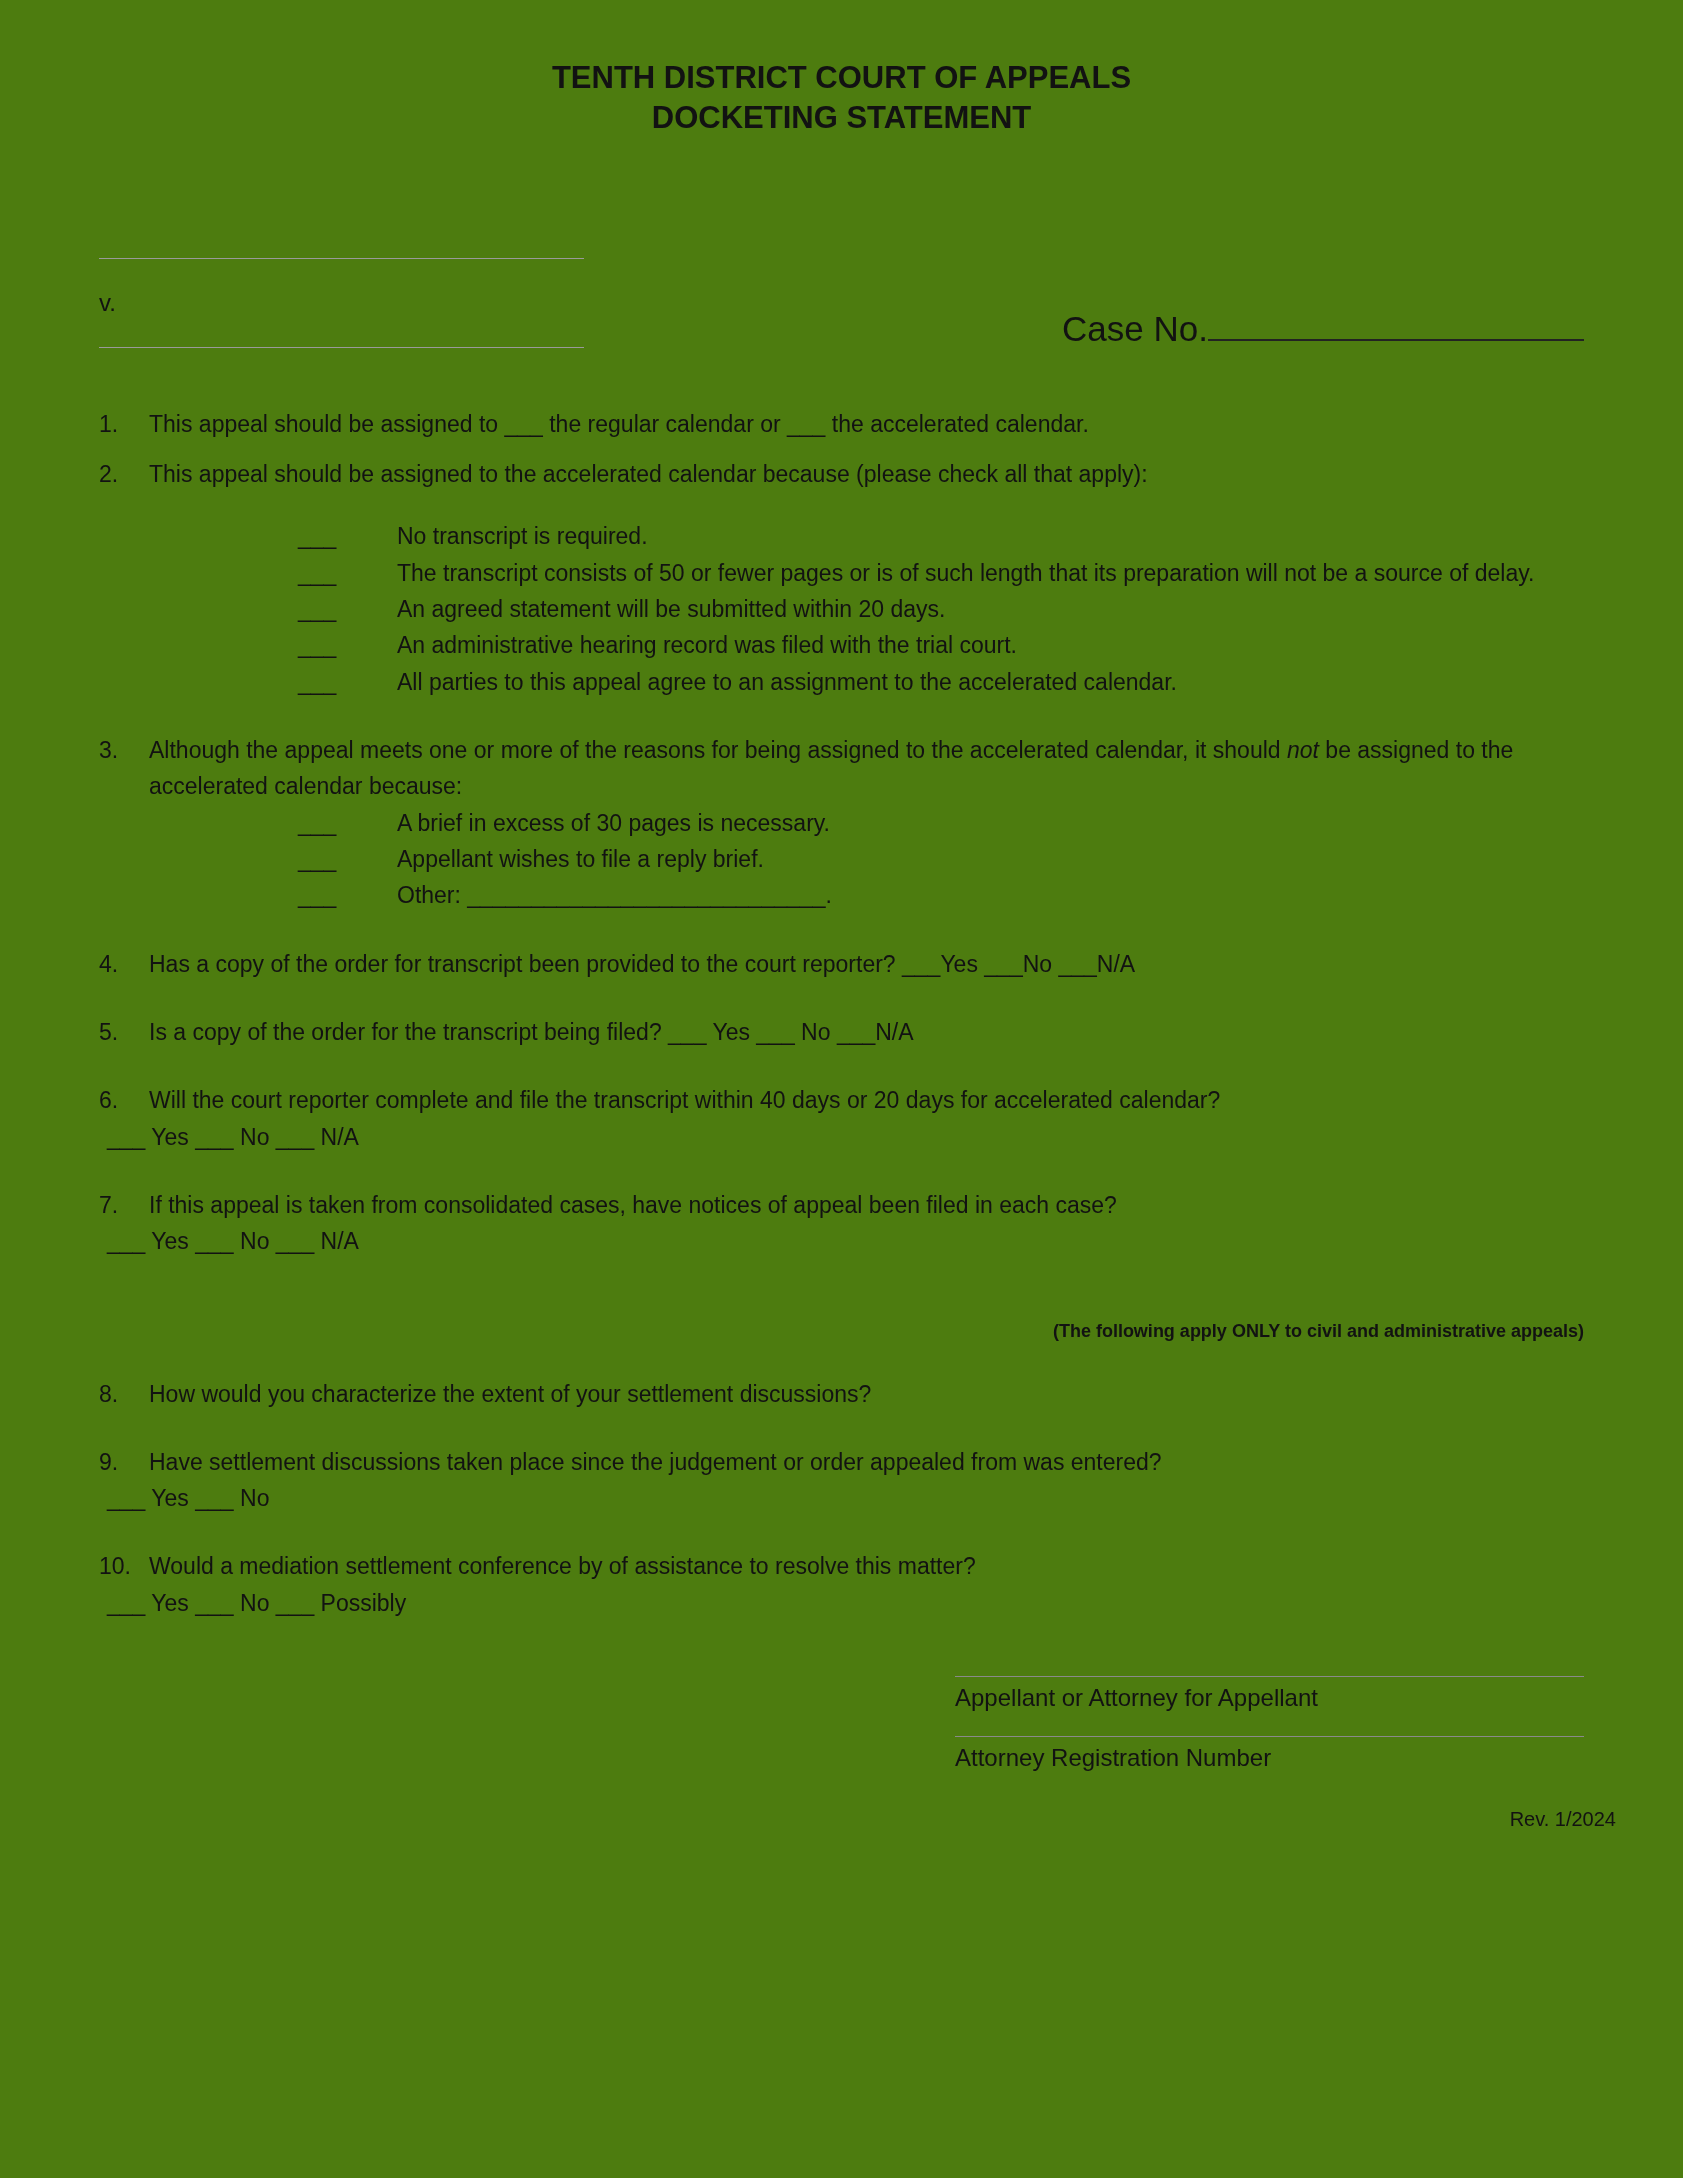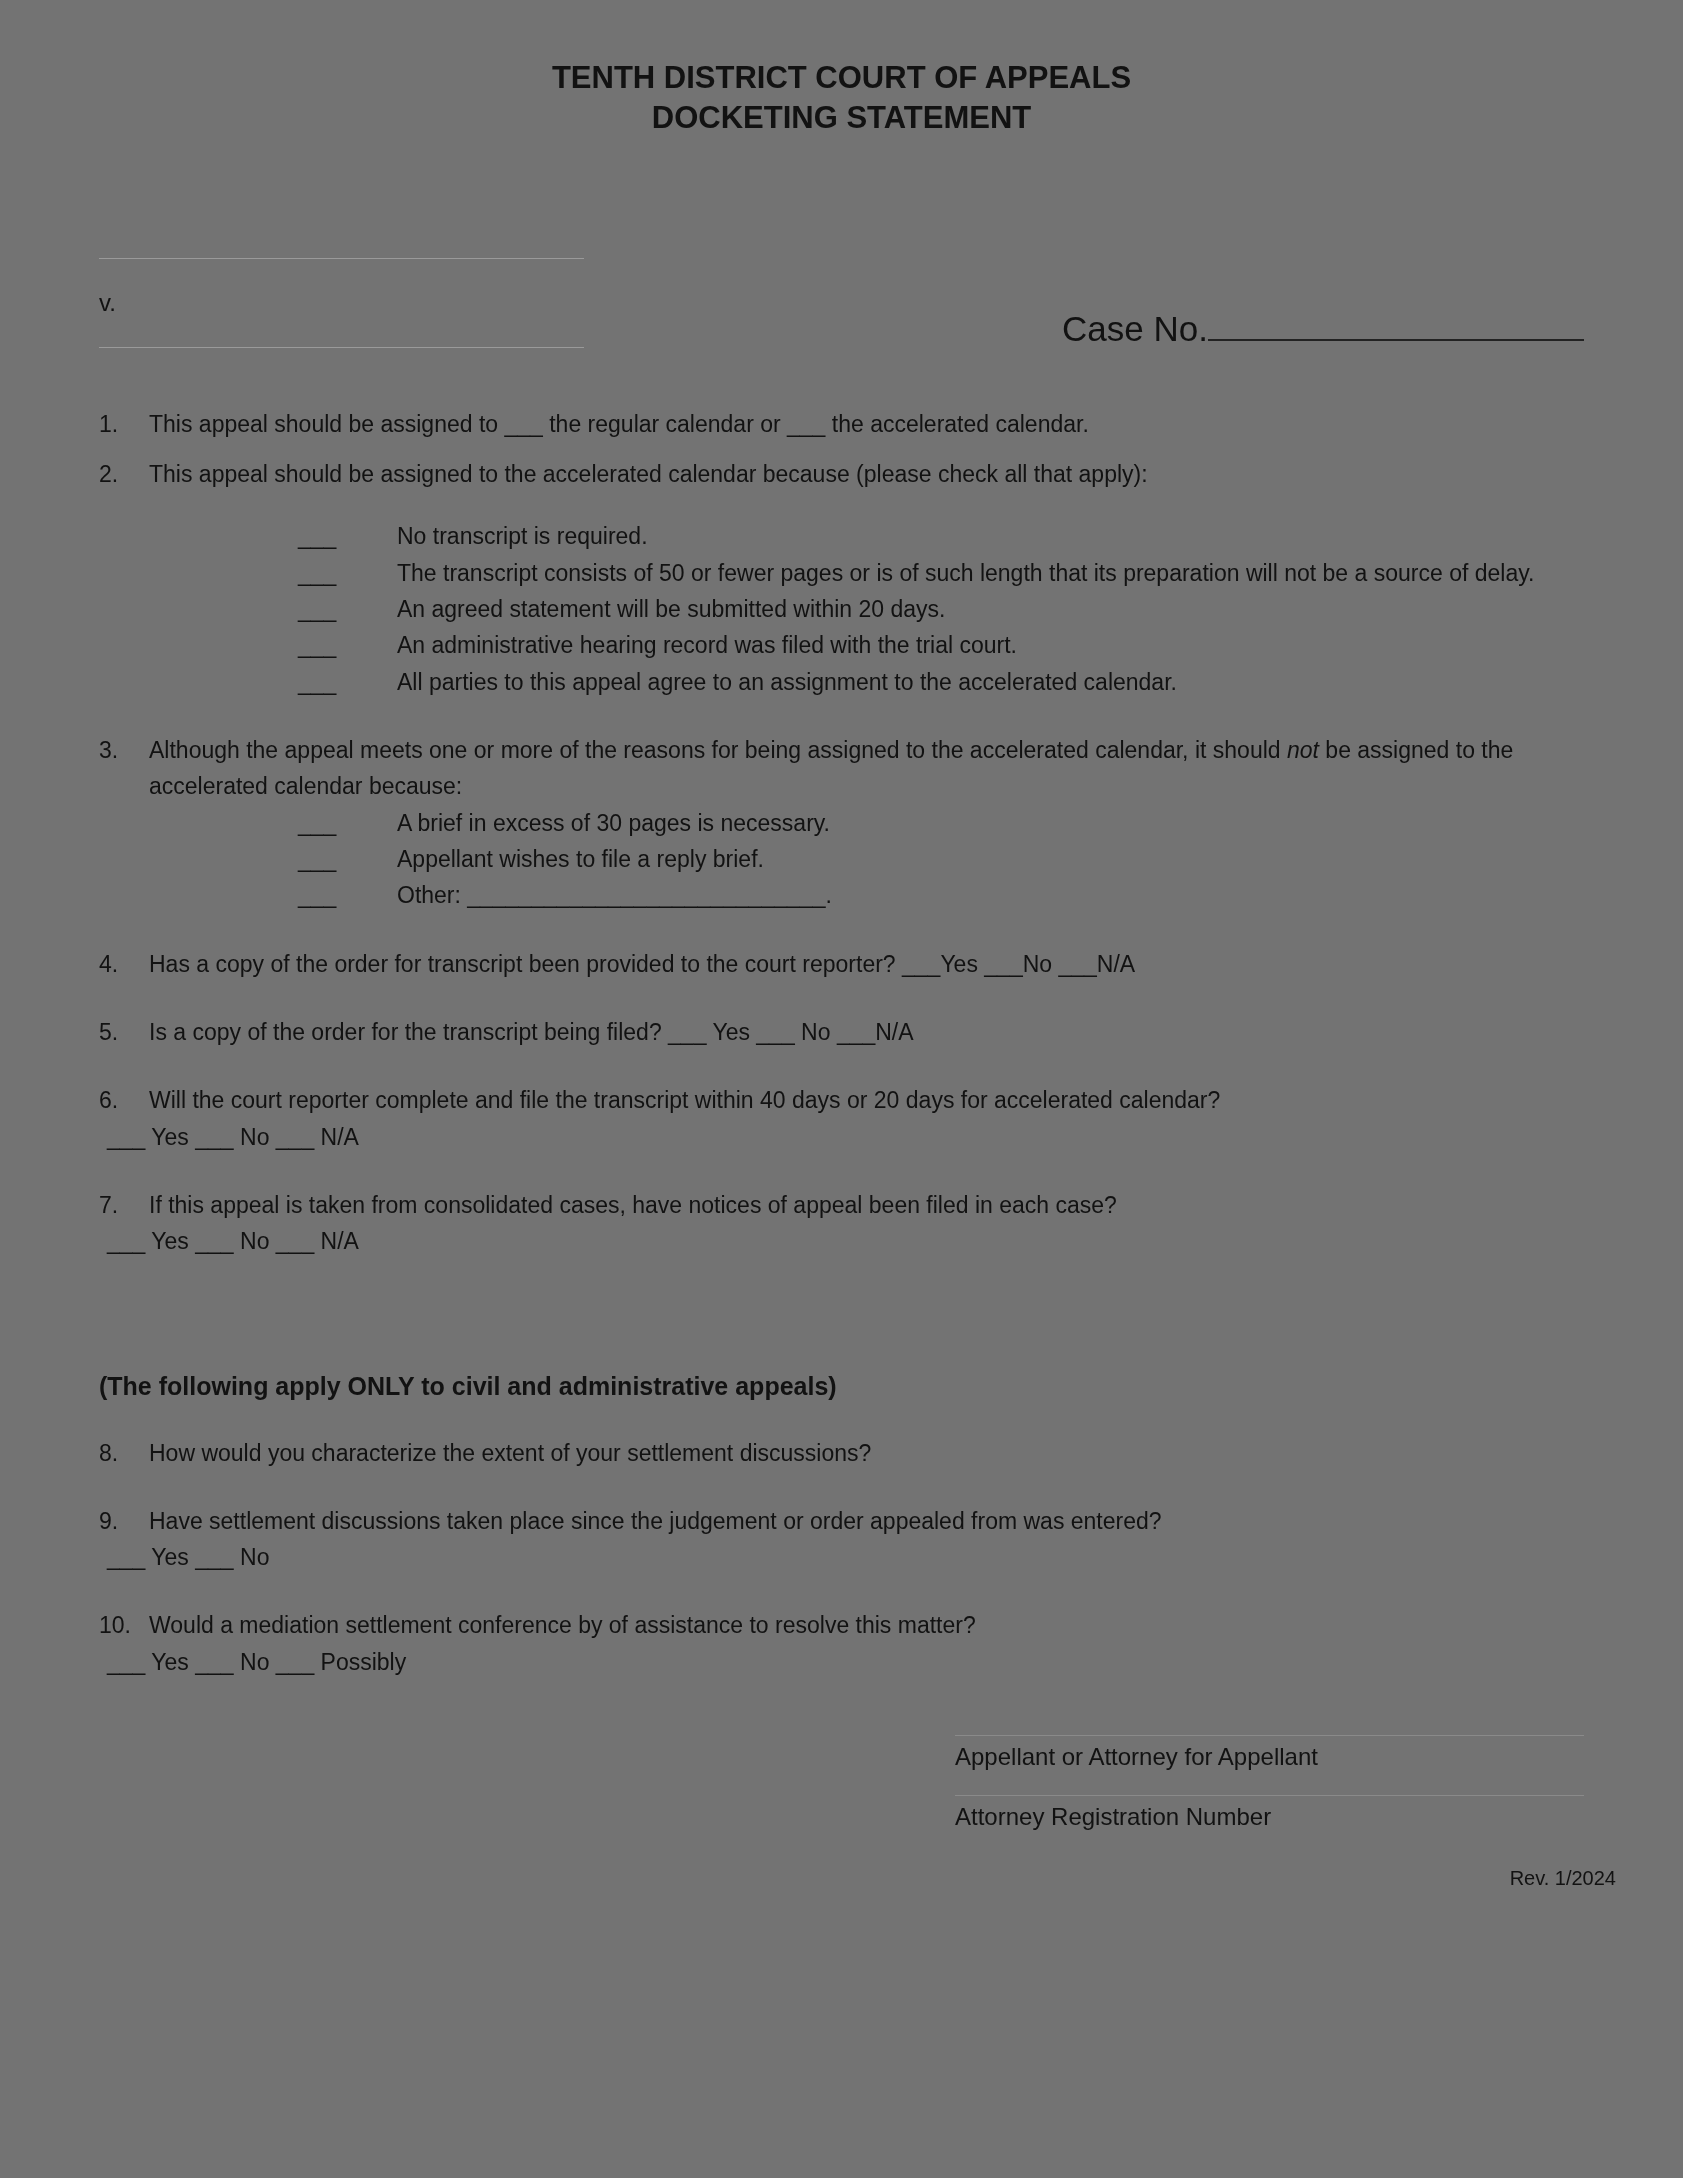--- a/index.html
+++ b/index.html
@@ -8,21 +8,21 @@
     background: #ffffff;
     font-family: "Liberation Sans", sans-serif;
     font-size: 23px;
     color: #121212;
   }
   .page {
     width: 1683px;
     height: 2178px;
     padding: 48px 99px 0 99px;
     position: relative;
-    background: #737373;
+    background: #4d7c0f;
   }
   .title {
     text-align: center;
     font-weight: bold;
     font-size: 31px;
     line-height: 1.3;
     margin-top: 10px;
   }
   .caption {
     display: flex;
@@ -61,24 +61,24 @@
   .item .num { width: 50px; flex-shrink: 0; }
   .item .body { flex: 1; }
   .opts { margin-top: 26px; padding-left: 149px; }
   .opts.tight { margin-top: 0; }
   .opt { display: flex; justify-content: center; }
   .opt .blank { width: 99px; flex-shrink: 0; }
   .opt .label { flex: 1; }
   .answers { margin-left: -42px; }
   .italic { font-style: italic; }
   .section-note {
-    text-align: left;
+    text-align: right;
     font-weight: bold;
-    font-size: 25px;
-    margin: 112px 0 34px 0;
+    font-size: 18px;
+    margin: 61px 0 34px 0;
   }
   .sig-block {
     width: 629px;
     margin-left: auto;
     margin-top: 55px;
   }
   .sig-line {
     border-bottom: 1px solid #8a8a8a;
     height: 0;
   }

